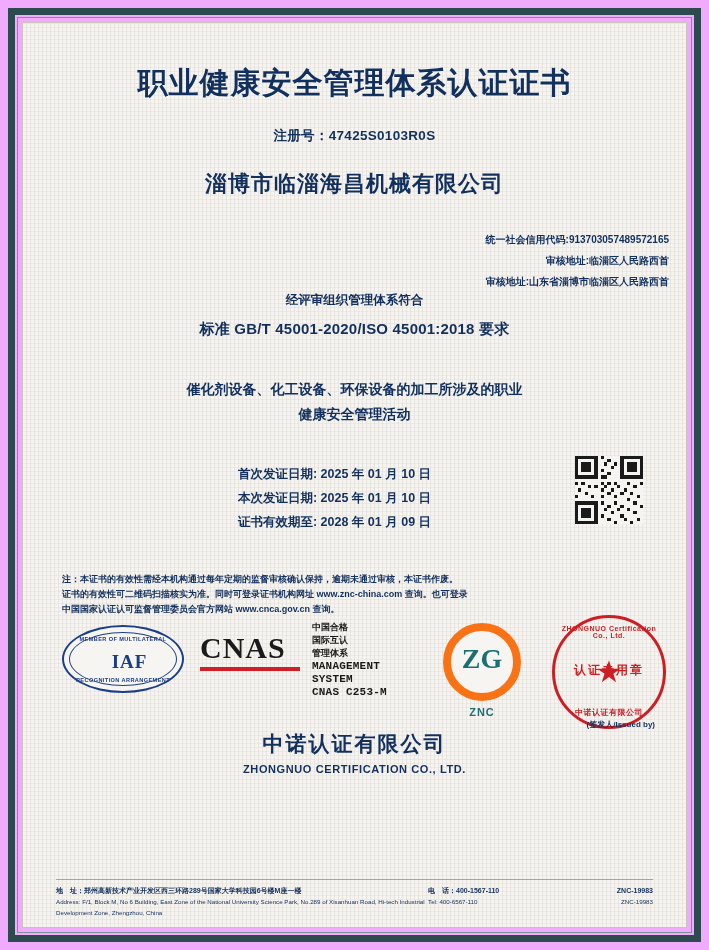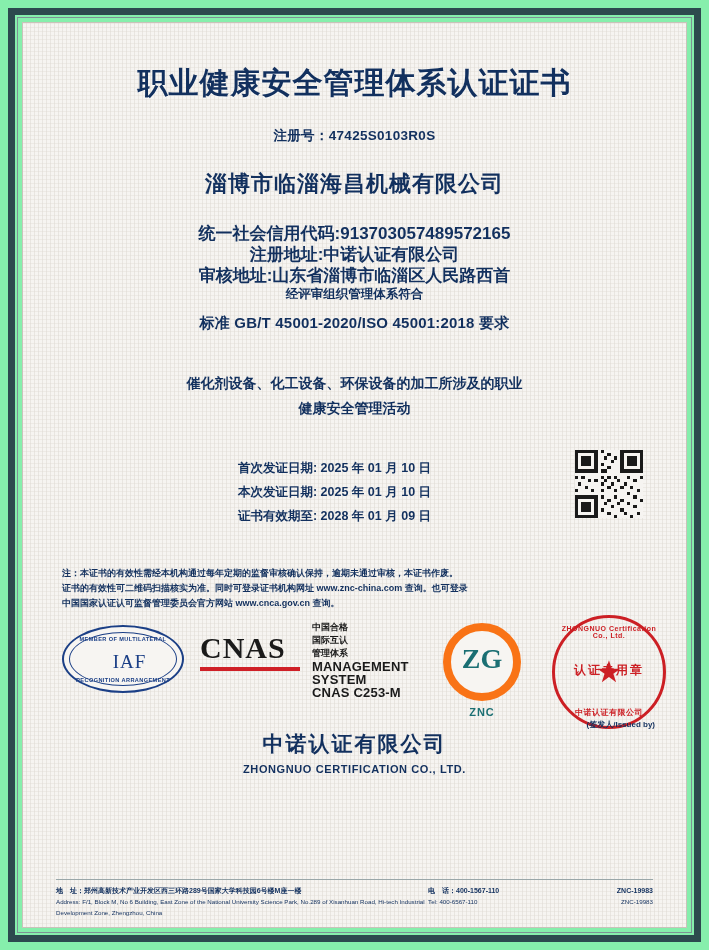--- a/index.html
+++ b/index.html
@@ -5,21 +5,21 @@
   html,body{margin:0;padding:0;}
   body{
     width:709px;height:950px;
     background:#d8d8d8;
     font-family:"Liberation Sans", sans-serif;
     overflow:hidden;
   }
   .cert{
     position:relative;
     width:709px;height:950px;
-    background:#86efac;
+    background:#f0abfc;
     box-sizing:border-box;
   }
   
   .frame-outer{
     position:absolute;inset:8px;
     border:7px solid #2d4a4e;
     box-sizing:border-box;
   }
   .frame-inner{
     position:absolute;inset:17px;
@@ -67,23 +67,23 @@
   }
   .company{
     text-align:center;
     margin-top:24px;
     font-size:22px;
     font-weight:bold;
     color:#12305e;
     letter-spacing:1px;
   }
   .info{
-    text-align:center;
-    margin-top:24px;
-    font-size:17px;
+    text-align:right;
+    margin-top:30px;
+    font-size:10px;
     font-weight:bold;
     color:#12305e;
     line-height:21px;
   }
   .std-block{
     text-align:center;
     color:#12305e;
   }
   .std-line1{font-size:12.5px;font-weight:bold;}
   .std-line2{font-size:15px;font-weight:bold;margin-top:11px;letter-spacing:.2px;}
@@ -141,38 +141,38 @@
   .iaf{left:22px;top:10px;width:122px;height:68px;}
   .iaf .oval{
     width:122px;height:68px;border:2px solid #1b3f86;border-radius:50%;
     position:relative;box-sizing:border-box;background:#f7f5f2;
   }
   .iaf .oval:after{
     content:"";position:absolute;inset:5px;border:1px solid #1b3f86;border-radius:50%;
   }
   .iaf .iaf-text{
     position:absolute;left:0;right:0;top:24px;text-align:center;
-    font-size:19px;font-weight:normal;color:#1b3f86;letter-spacing:1px;
+    font-size:19px;font-weight:bold;color:#1b3f86;letter-spacing:1px;
     font-family:"Liberation Serif",serif;
     padding-left:13px;
   }
   .iaf .arc-top,.iaf .arc-bot{
     position:absolute;left:0;right:0;text-align:center;font-size:5.6px;color:#1b3f86;font-weight:bold;letter-spacing:.4px;
   }
   .iaf .arc-top{top:9px;}
   .iaf .arc-bot{bottom:8px;}
 
   
   .cnas{left:160px;top:16px;width:105px;height:56px;}
   .cnas .c1{font-size:30px;font-weight:bold;color:#1a1a1a;font-family:"Liberation Serif",serif;letter-spacing:1px;}
   .cnas .bar{width:100px;height:4px;background:#cf2027;margin-top:2px;}
 
   .cnastxt{left:272px;top:6px;width:100px;}
   .cnastxt div{font-size:9px;color:#1a1a1a;line-height:13px;font-weight:bold;}
-  .cnastxt .en{font-size:13px;letter-spacing:.2px;}
+  .cnastxt .en{font-size:11px;letter-spacing:.2px;font-family:Liberation Mono, monospace;}
 
   
   .znc{left:400px;top:8px;width:84px;height:86px;text-align:center;}
   .znc .ring{
     width:62px;height:62px;border:8px solid #f97316;border-radius:50%;
     margin:0 auto;position:relative;background:#f7f5f2;
   }
   .znc .zg{
     position:absolute;left:0;right:0;top:13px;text-align:center;
     font-size:28px;font-weight:bold;color:#1b6f73;font-family:"Liberation Serif",serif;line-height:30px;
@@ -247,21 +247,21 @@
 
     <div class="regno">
       <span>注册号：</span><span>47425S0103R0S</span>
     </div>
 
 
     <div class="company">淄博市临淄海昌机械有限公司</div>
 
     <div class="info">
       <div>统一社会信用代码:913703057489572165</div>
-      <div>注册地址:中诺认证有限公司</div>
+      <div>审核地址:临淄区人民路西首</div>
       <div>审核地址:山东省淄博市临淄区人民路西首</div>
     </div>
 
     <div class="std-block">
       <div class="std-line1">经评审组织管理体系符合</div>
       <div class="std-line2">标准 GB/T 45001-2020/ISO 45001:2018 要求</div>
     </div>
 
     <div class="scope">
       <div class="scope-text">催化剂设备、化工设备、环保设备的加工所涉及的职业</div>

